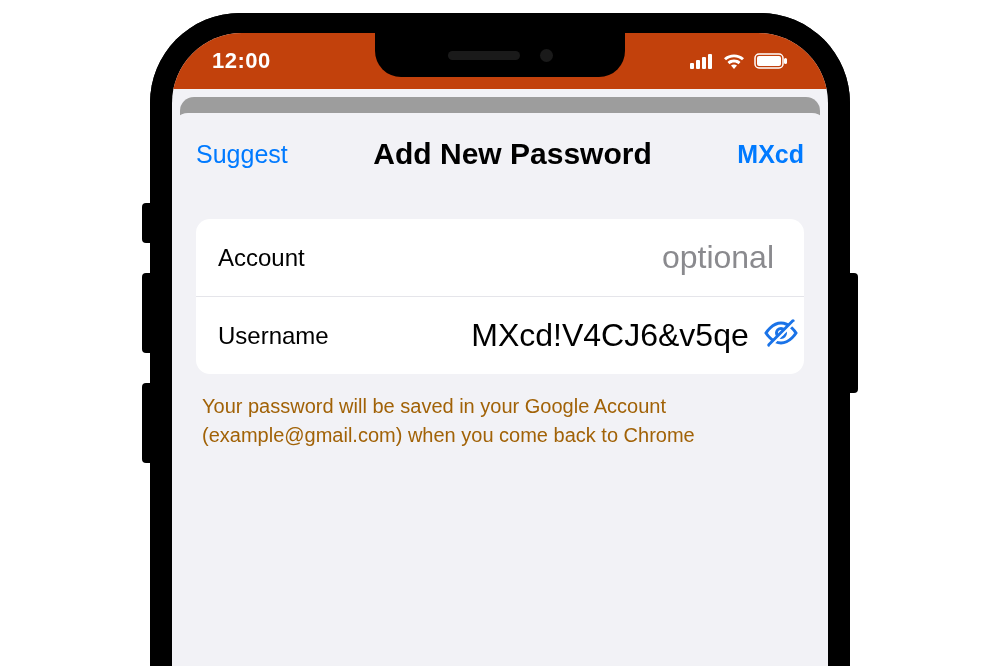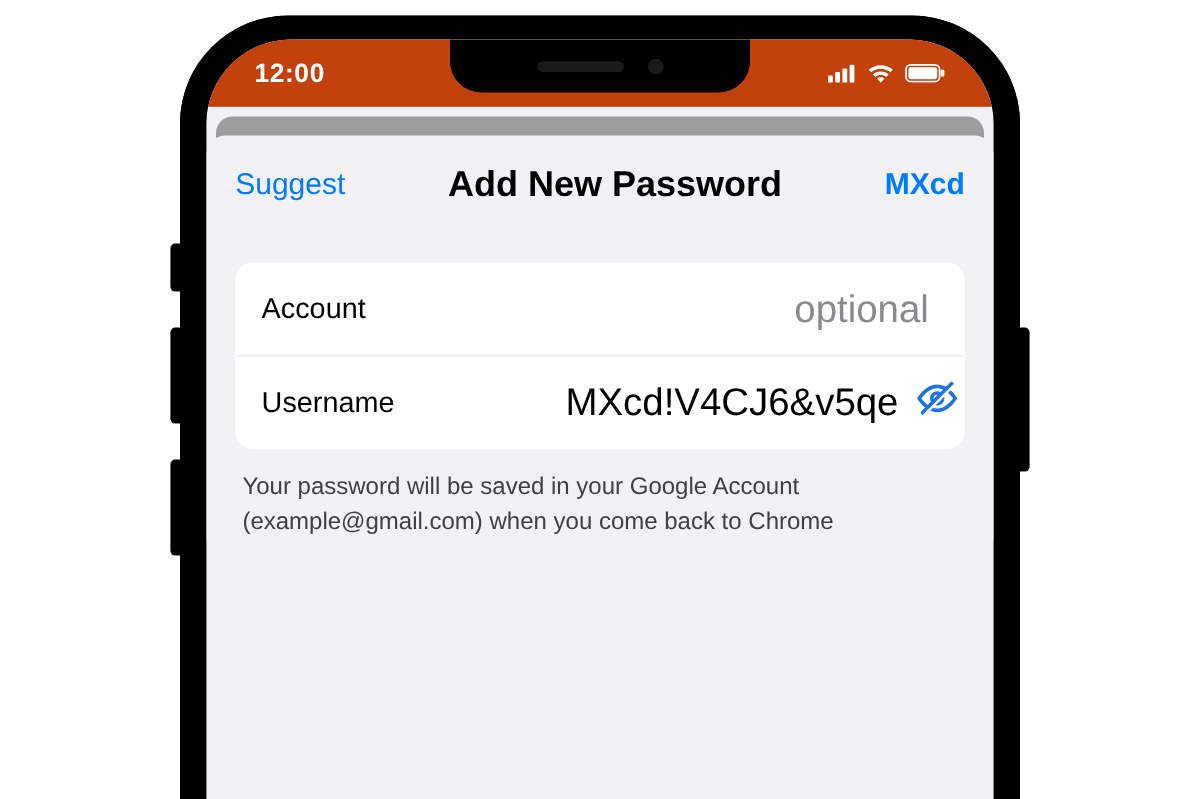--- a/index.html
+++ b/index.html
@@ -183,21 +183,21 @@
       display: flex;
       align-items: center;
     }
     .suggest-row {
       color: #007aff;
       font-size: 24px;
       cursor: pointer;
       font-weight: 400;
     }
     .footer-text {
-      color: #404040;
+      color: #a16207;
       font-size: 20px;
       line-height: 1.45;
       padding: 18px 6px 0 6px;
       font-weight: 400;
     }
   </style>
 </head>
 <body>
 
 <div class="phone-frame">

